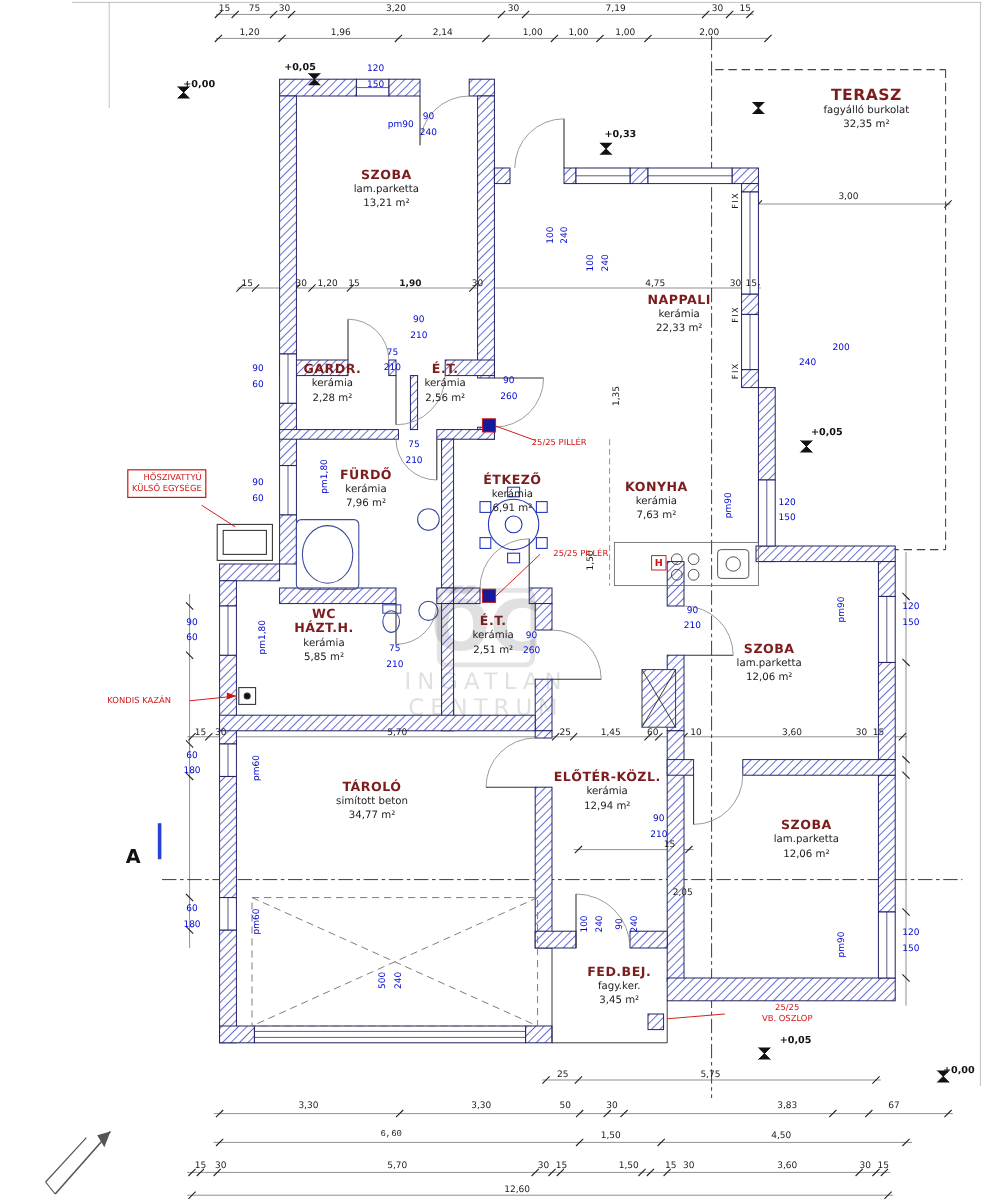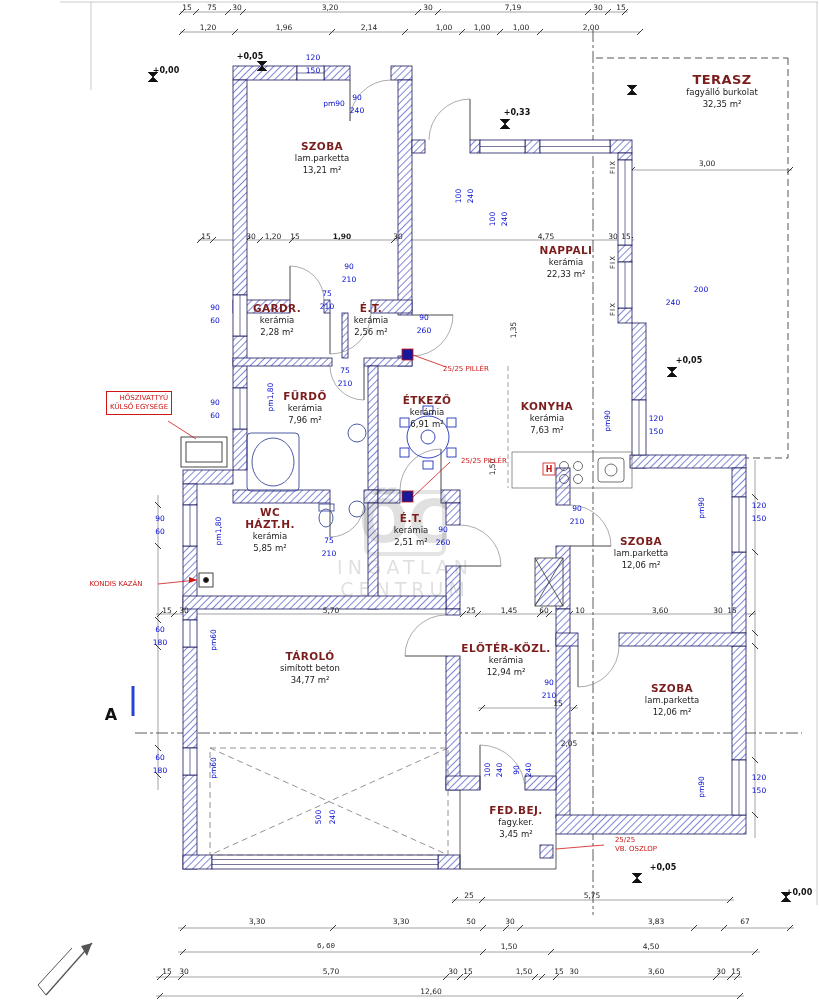--- a/index.html
+++ b/index.html
@@ -296,21 +296,21 @@
 </svg>
 
 <div id="label-layer">
   <div class="callout hp-box" style="left:106px;top:391px;">
     <span>HŐSZIVATTYÚ</span><br>
     <span>KÜLSŐ EGYSÉGE</span>
   </div>
   <span class="callout point" style="left:116px;top:584px;">KONDIS KAZÁN</span>
   <span class="callout point" style="left:466px;top:369px;">25/25 PILLÉR</span>
   <span class="callout point" style="left:484px;top:461px;">25/25 PILLÉR</span>
-  <div class="callout two-line" style="left:636px;top:845px;">
+  <div class="callout two-line" style="left:656px;top:845px;text-align:center;">
     <span>25/25</span>
     <span>VB. OSZLOP</span>
   </div>
   <span class="callout stove" style="left:549px;top:469px;">H</span>
 <span class="lbl dim" style="left: 187px; top: 7px; transform: translate(-50%, -50%);">15</span>
       <span class="lbl dim" style="left: 212px; top: 7px; transform: translate(-50%, -50%);">75</span>
       <span class="lbl dim" style="left: 237px; top: 7px; transform: translate(-50%, -50%);">30</span>
       <span class="lbl dim" style="left: 330px; top: 7px; transform: translate(-50%, -50%);">3,20</span>
       <span class="lbl dim" style="left: 428px; top: 7px; transform: translate(-50%, -50%);">30</span>
       <span class="lbl dim" style="left: 513px; top: 7px; transform: translate(-50%, -50%);">7,19</span>

